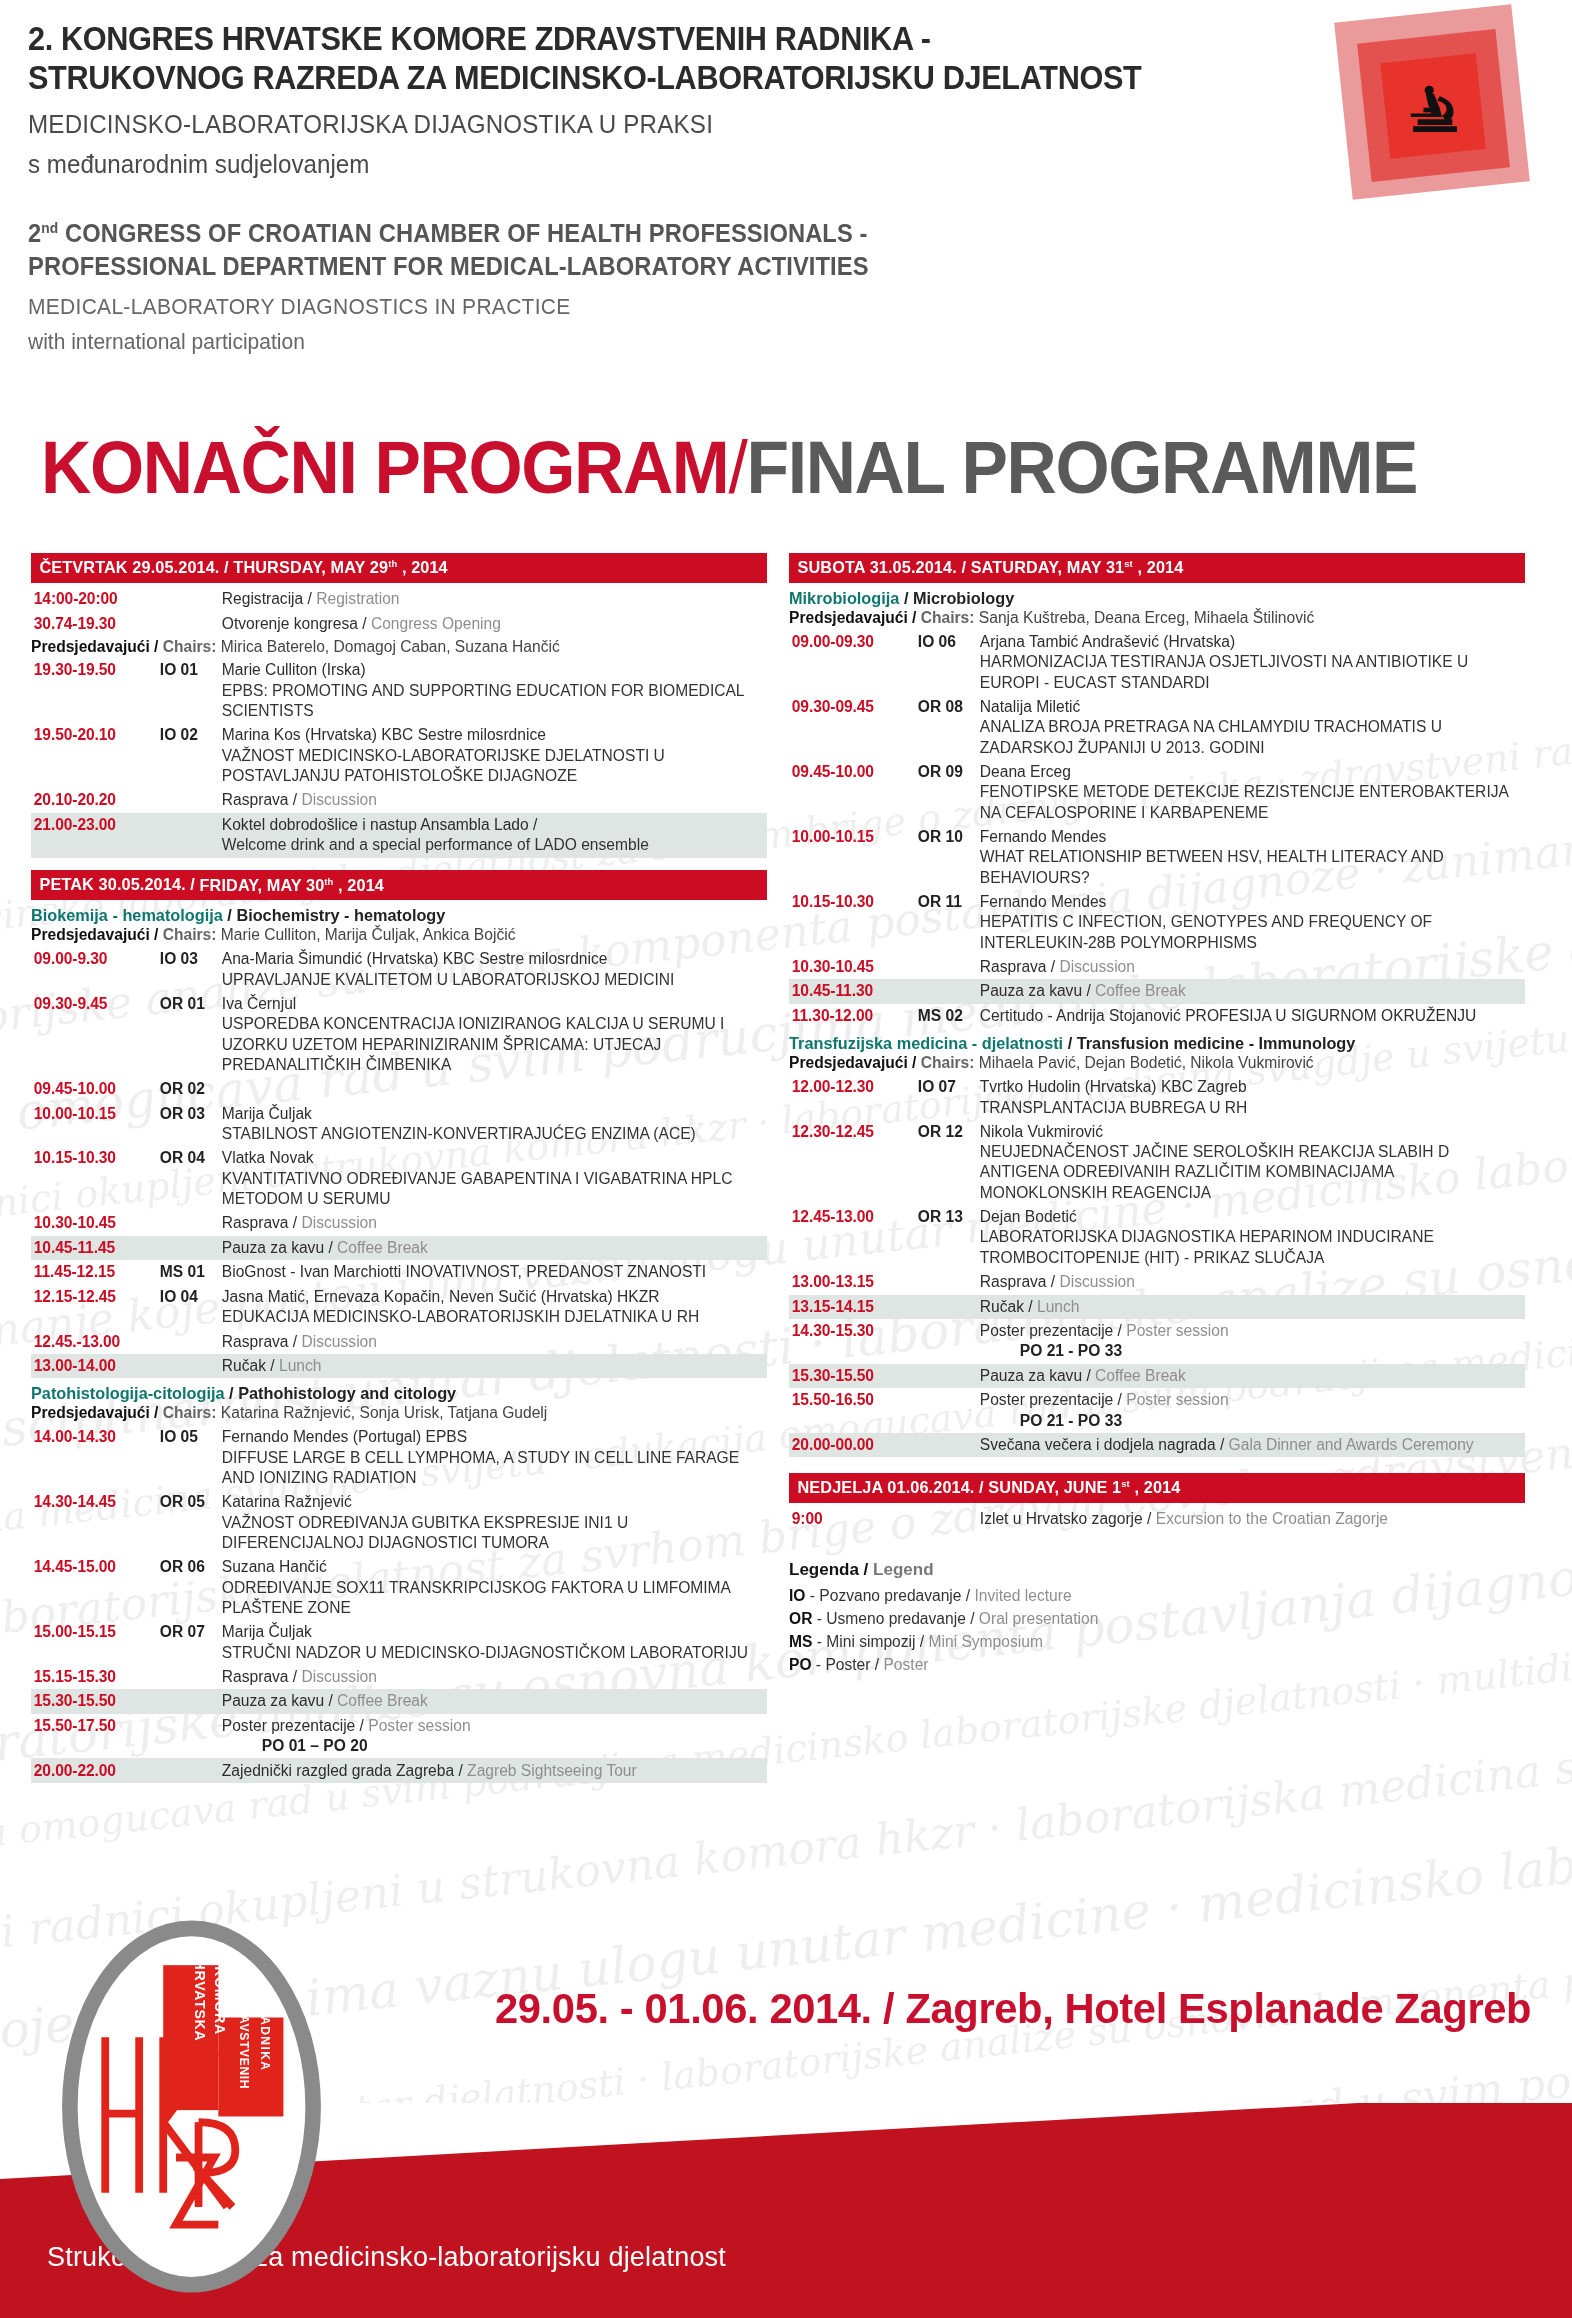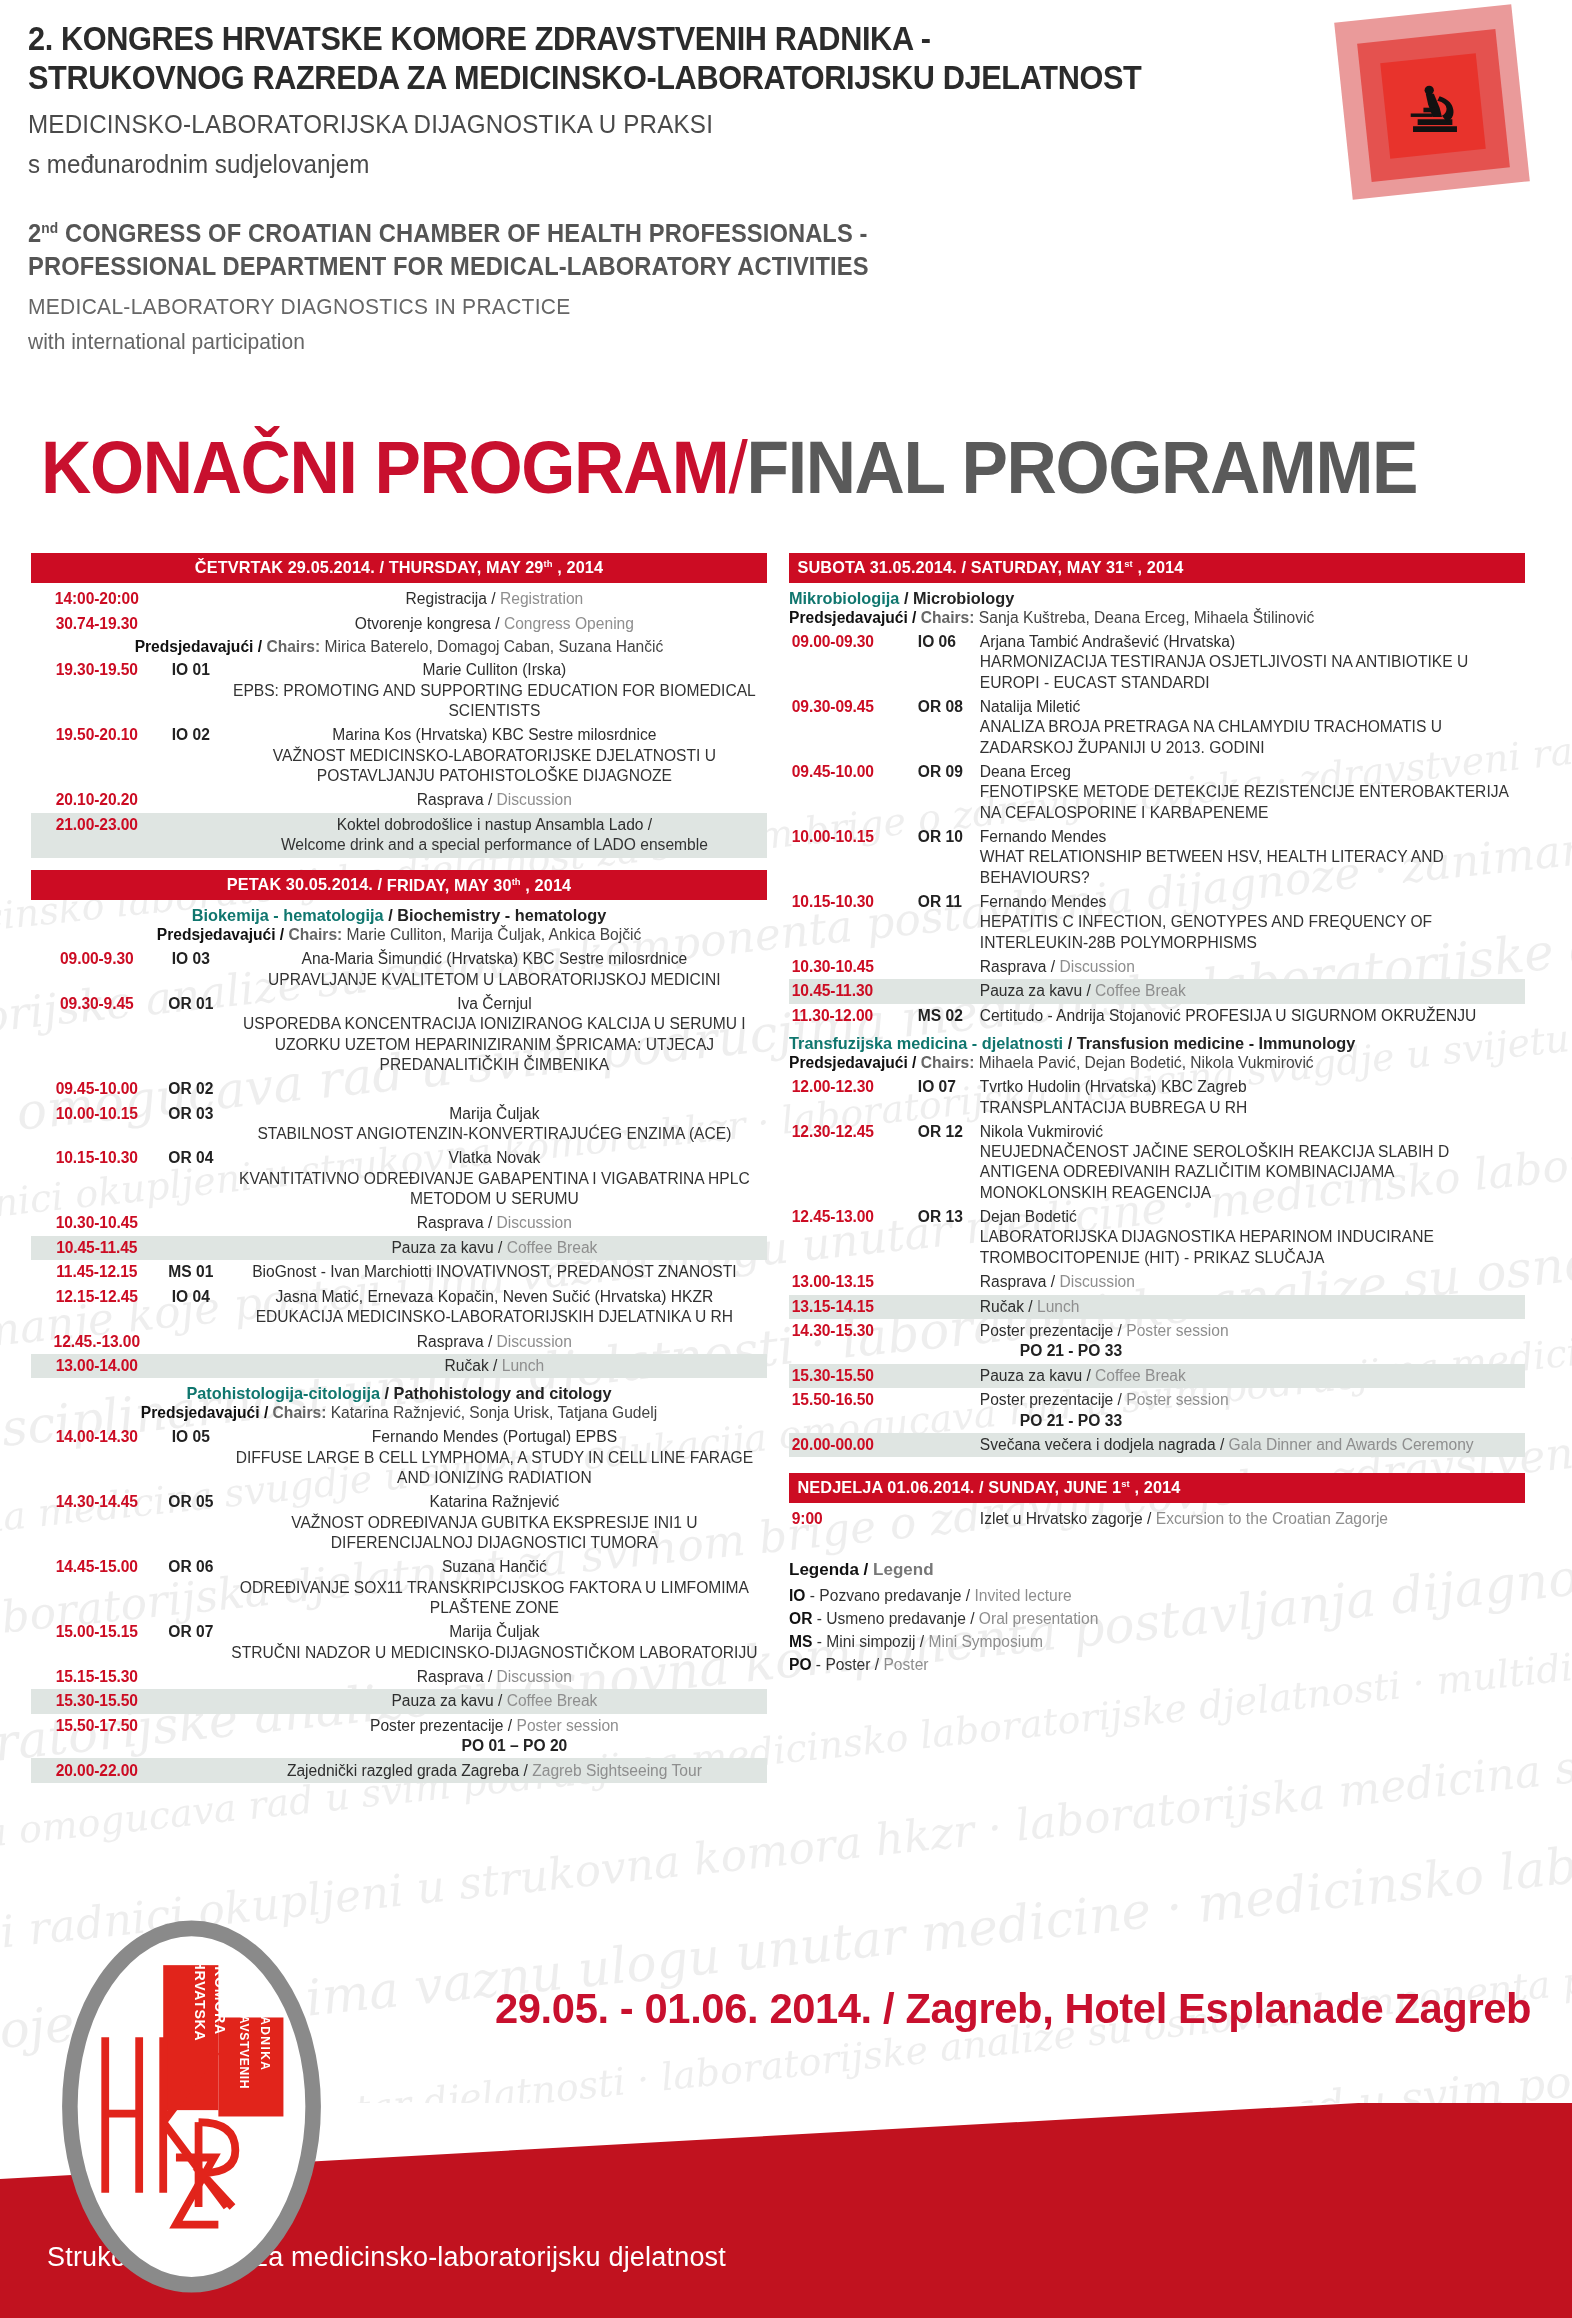--- a/index.html
+++ b/index.html
@@ -104,21 +104,21 @@
     transform: scaleX(0.94);
     transform-origin: left center;
   }
   .bt-red { color: #c8102e; }
   .bt-slash { color: #c8102e; font-weight: 400; }
   .bt-gray { color: #5a5a5a; }
 
   
   .cols { position: absolute; left: 31px; top: 553px; width: 1514px; }
   .col { position: absolute; top: 0; width: 736px; }
-  .col-left { left: 0; text-align: center; }
+  .col-left { left: 0; }
   .col-right { left: 758px; }
 
   .daybar {
     background: #cc0c23;
     color: #ffffff;
     font-weight: bold;
     font-size: 16.3px;
     padding: 5px 8.5px 5.7px 8.5px;
     letter-spacing: 0.1px;
     margin-bottom: 4.2px;

